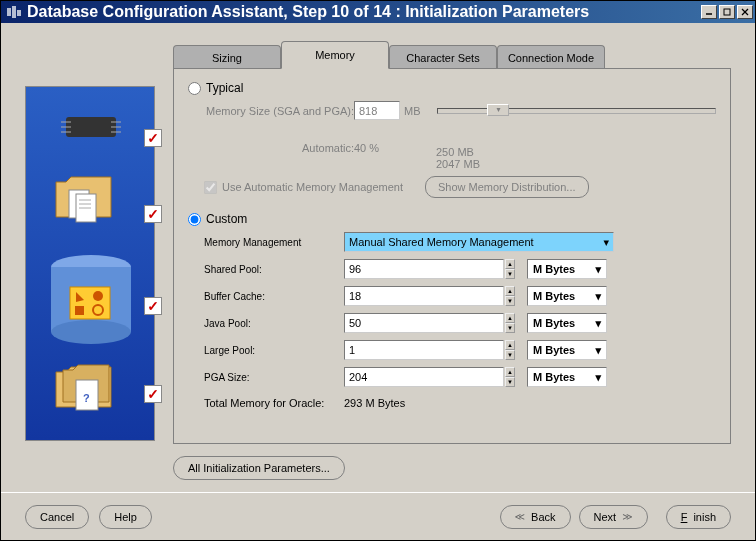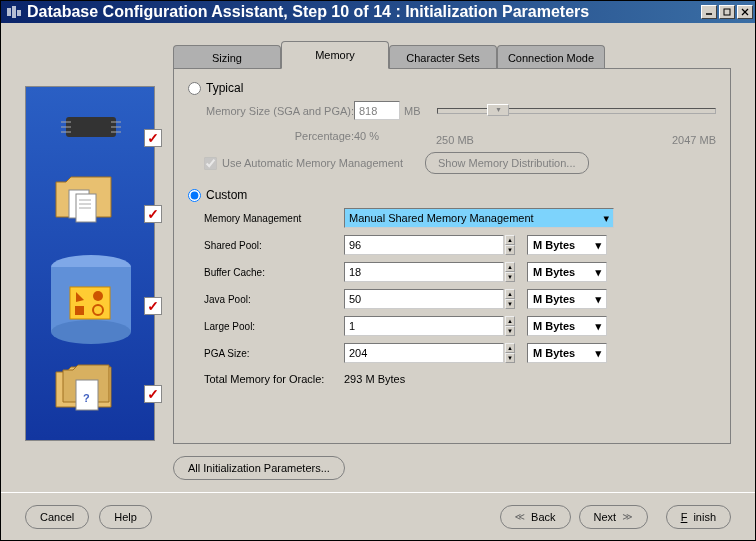--- a/index.html
+++ b/index.html
@@ -22,21 +22,21 @@
 .radio-row input { margin-right: 5px; }
 .radio-row label { font-size: 12px; }
 .sub { margin-left: 16px; color: #808080; }
 .sub-row { display: flex; align-items: center; margin-bottom: 6px; }
 .sub-row .lbl { width: 150px; text-align: right; }
 .mem-input { width: 46px; height: 19px; border: 1px inset #ccc; background: #fff; padding: 0 4px; color: #808080; }
 .mb { margin-left: 4px; }
 .slider-wrap { flex: 1; margin-left: 16px; }
 .slider-track { height: 6px; border: 1px inset #aaa; background: #d4d0c8; position: relative; }
 .slider-thumb { position: absolute; top: -5px; left: 18%; width: 22px; height: 12px; background: #d4d0c8; border: 1px outset #fff; display: flex; align-items: center; justify-content: center; font-size: 8px; }
-.range-labels { display: flex; justify-content: space-between; font-size: 11px; margin-top: 8px; }
+.range-labels { display: flex; justify-content: space-between; font-size: 11px; margin-top: 20px; flex-direction: column; }
 .cb-row { display: flex; align-items: center; margin: 6px 0 14px 0; }
 .cb-row input { margin-right: 5px; }
 .btn-inline { height: 22px; padding: 0 12px; background: #d4d0c8; border: 1px solid #808080; border-radius: 10px; cursor: pointer; color: #808080; margin-left: 22px; }
 .custom-block { margin-left: 16px; }
 .form-row { display: flex; align-items: center; margin-bottom: 7px; }
 .form-row .flabel { width: 140px; font-size: 10px; }
 .select { width: 270px; height: 20px; border: 1px inset #ccc; background: #7dd3fc; padding: 0 4px; display: flex; align-items: center; justify-content: space-between; }
 .select .arrow { color: #000; }
 .num-input { width: 160px; height: 20px; border: 1px inset #ccc; background: #fff; padding: 0 4px; }
 .stepper { width: 10px; height: 20px; display: flex; flex-direction: column; margin-left: 1px; }
@@ -148,21 +148,21 @@
             <span class="lbl">Memory Size (SGA and PGA):</span>
             <input class="mem-input" disabled="" value="818" style="">
             <span class="mb">MB</span>
             <div class="slider-wrap">
               <div class="slider-track">
                 <div class="slider-thumb">▾</div>
               </div>
             </div>
           </div>
           <div class="sub-row">
-            <span class="lbl">Percentage:</span>
+            <span class="lbl">Automatic:</span>
             <span style="width:66px">40 %</span>
             <div class="slider-wrap">
               <div class="range-labels">
                 <span>250 MB</span>
                 <span>2047 MB</span>
               </div>
             </div>
           </div>
           <div class="cb-row">
             <input type="checkbox" checked="" disabled="" style="">

